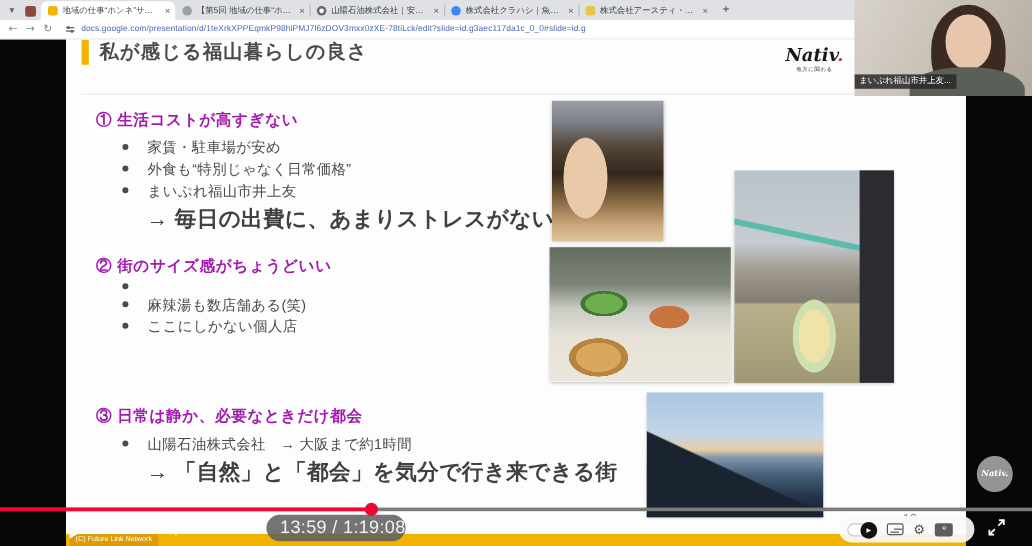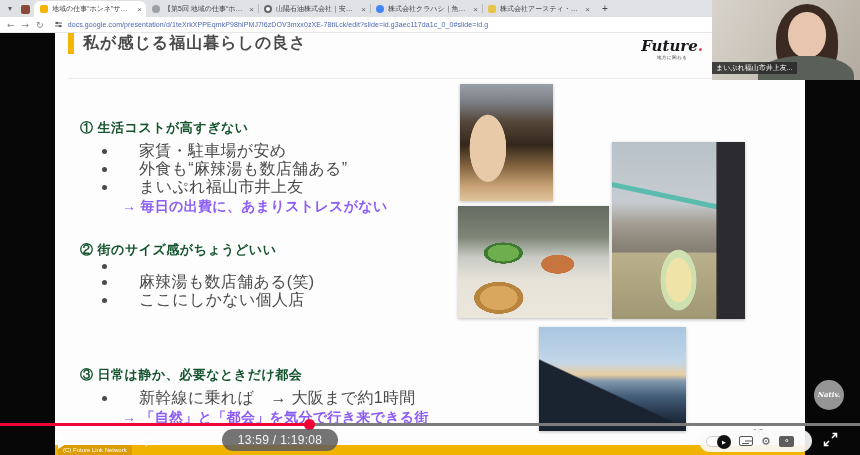--- a/index.html
+++ b/index.html
@@ -41,27 +41,27 @@
   .title-bar { width:6px; height:21px; background:#f2b600; margin-right:9px; }
   .slide-title { font-size:16px; font-weight:bold; color:#4a4a4a; letter-spacing:1px; }
   .title-divider { position:absolute; left:13px; top:45px; width:712px; height:1px; background:#ececec; }
   .logo { position:absolute; right:102px; top:4px; text-align:center; }
   .logo-text { font-family:"DejaVu Serif", serif; font-style:italic; font-weight:bold;
                font-size:15px; color:#17171c; }
   .logo-text .dot { color:#e03131; }
   .logo-tag { font-size:4.5px; color:#333; letter-spacing:.5px; }
 
   .section { position:absolute; left:25px; width:420px; }
-  .sec-head { font-size:13px; font-weight:bold; color:#14532d; letter-spacing:.5px;margin-top:28px; }
+  .sec-head { font-size:13px; font-weight:bold; color:#a21caf; letter-spacing:.5px; }
   .sec-bullets { margin-top:7px; }
   .bullet { display:flex; align-items:baseline; margin:0 0 4px 22px; }
   .bullet-dot { width:5px; height:5px; border-radius:50%; background:#4a4a4a;
                 flex:0 0 auto; margin-right:16px; position:relative; top:-2px; }
-  .bullet-text { font-size:16px; color:#4a4a4a; letter-spacing:.3px; line-height:14px;margin-left:16px; }
-  .sec-arrow { font-size:14px; font-weight:bold; color:#8b5cf6; margin:1px 0 0 42px;
+  .bullet-text { font-size:12px; color:#4a4a4a; letter-spacing:.3px; line-height:14px; }
+  .sec-arrow { font-size:18px; font-weight:bold; color:#404040; margin:1px 0 0 42px;
                letter-spacing:.3px; }
 
   .photo { position:absolute; box-shadow:0 1px 3px rgba(0,0,0,.25); }
 
   
   .ystrip { position:absolute; left:0; bottom:0; width:750px; height:10px; background:#f0b400; }
   .ychip { position:absolute; left:3px; top:0; height:10px; padding:0 5px; background:#dc9c05;
            color:#fff; font-size:6px; line-height:10px; border-radius:2px 2px 0 0; }
 
   
@@ -82,21 +82,21 @@
   .progress-played { position:absolute; left:0; top:0; height:3px; background:#f00436; }
   .progress-dot { position:absolute; right:-5px; top:-4px; width:11px; height:11px;
                   border-radius:50%; background:#f00436; }
   .ctrl-left { position:absolute; left:0; top:426px; width:220px; height:29px;
                display:flex; align-items:center; }
   .play-btn { width:0; height:0; border-left:13px solid #fff; border-top:8px solid transparent;
               border-bottom:8px solid transparent; margin-left:58px; }
   .vol { margin-left:68px; display:flex; align-items:center; }
   .time-pill { position:absolute; left:222px; top:429px; width:116px; height:22px;
                background:rgba(92,92,92,.85); border-radius:11px; color:#f2f2f2;
-               font-size:12px; line-height:22px; text-align:center; letter-spacing:.3px; }
+               font-size:15px; line-height:22px; text-align:right; letter-spacing:.3px; }
   .page-num { position:absolute; left:752px; top:427px; font-size:11px; color:#8a8a8a; }
   .rc-pill { position:absolute; left:699px; top:430px; width:113px; height:22px;
              background:rgba(250,250,250,.92); border-radius:12px; display:flex;
              align-items:center; padding:0 7px; gap:8px; }
   .toggle { width:25px; height:11px; background:#fff; border:1px solid #c9c9c9;
             border-radius:6px; position:relative; }
   .toggle-knob { position:absolute; right:-1px; top:-2px; width:14px; height:14px;
                  border-radius:50%; background:#111; color:#fff; font-size:5px;
                  line-height:14px; text-align:center; font-family:"DejaVu Sans", sans-serif; }
   .cc-ico { width:14px; height:10px; border:1.5px solid #565656; border-radius:2px; position:relative; }
@@ -168,34 +168,34 @@
   <div class="blackbar" style="left:805px;top:33px;width:55px;height:422px"></div>
 
   <div class="slide">
     <div class="title-row">
       <div class="title-bar"></div>
       <div class="slide-title">私が感じる福山暮らしの良さ</div>
     </div>
     <div class="title-divider"></div>
 
     <div class="logo">
-      <div class="logo-text"><span>Future</span><span class="dot">.</span></div>
+      <div class="logo-text"><span>Nativ</span><span class="dot">.</span></div>
       <div class="logo-tag">地方に関わる</div>
     </div>
 
     <div class="section" style="top:58px">
       <div class="sec-head">① 生活コストが高すぎない</div>
       <div class="sec-bullets">
         <div class="bullet">
             <span class="bullet-dot"></span>
             <span class="bullet-text">家賃・駐車場が安め</span>
           </div>
         <div class="bullet">
             <span class="bullet-dot"></span>
-            <span class="bullet-text">外食も“麻辣湯も数店舗ある”</span>
+            <span class="bullet-text">外食も“特別じゃなく日常価格”</span>
           </div>
         <div class="bullet">
             <span class="bullet-dot"></span>
             <span class="bullet-text">まいぷれ福山市井上友</span>
           </div>
       </div>
       <div class="sec-arrow">→ 毎日の出費に、あまりストレスがない</div>
     </div>
 
     <div class="section" style="top:180px">
@@ -213,21 +213,21 @@
             <span class="bullet-text">ここにしかない個人店</span>
           </div>
       </div>
     </div>
 
     <div class="section" style="top:305px;width:460px">
       <div class="sec-head">③ 日常は静か、必要なときだけ都会</div>
       <div class="sec-bullets">
         <div class="bullet">
             <span class="bullet-dot"></span>
-            <span class="bullet-text">新幹線に乗れば　→ 大阪まで約1時間</span>
+            <span class="bullet-text">山陽石油株式会社　→ 大阪まで約1時間</span>
           </div>
       </div>
       <div class="sec-arrow">→ 「自然」と「都会」を気分で行き来できる街</div>
     </div>
 
     <div class="photo" style="left:405px;top:51px;width:93px;height:117px;
                 background:
                  radial-gradient(ellipse 30px 55px at 30% 55%, #e8c9a8 0 60%, transparent 62%),
                  linear-gradient(180deg,#9aa0a8 0%,#7a7e84 16%,#55473a 32%,#33271b 52%,#8a6a44 72%,#caa578 88%,#e0c49c 100%);"></div>
     <div class="photo" style="left:403px;top:173px;width:151px;height:112px;

